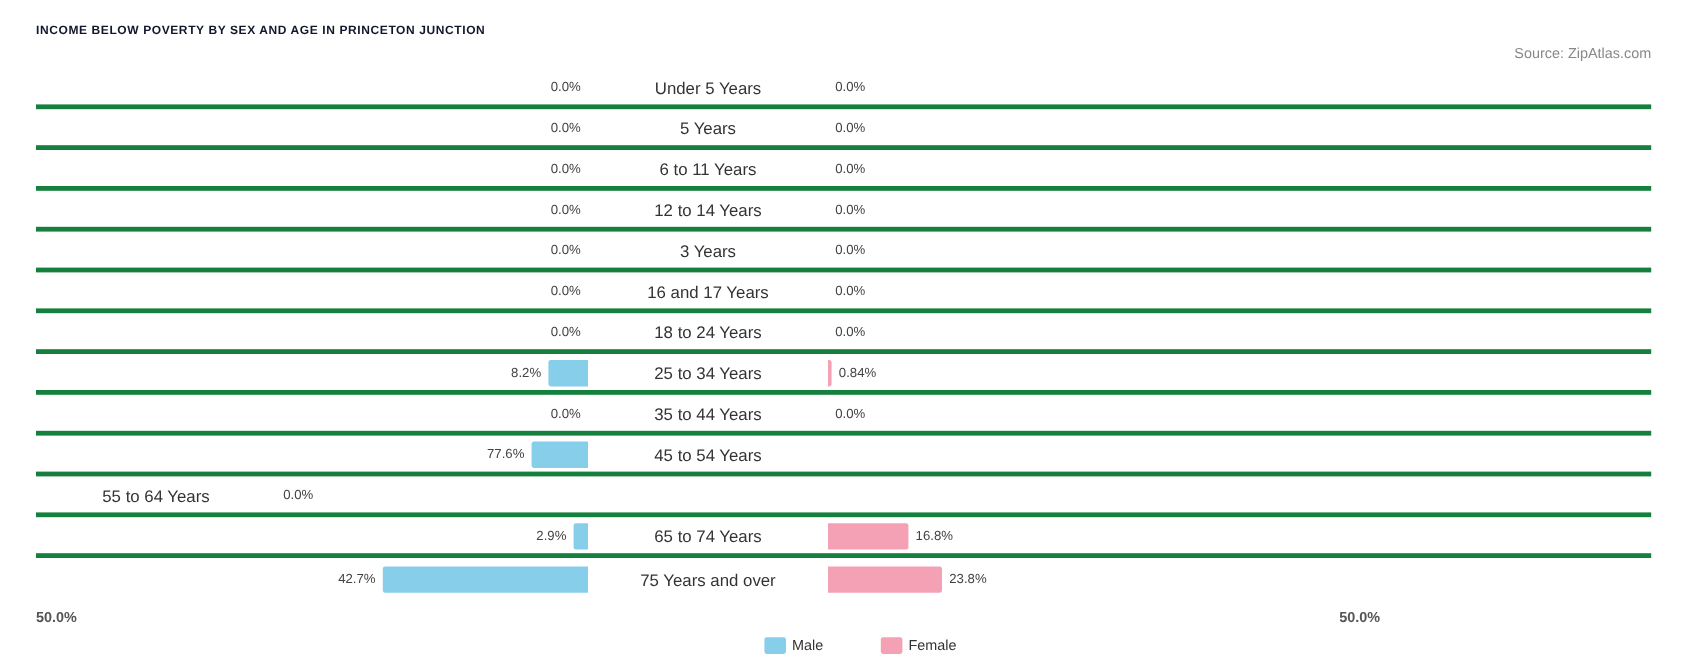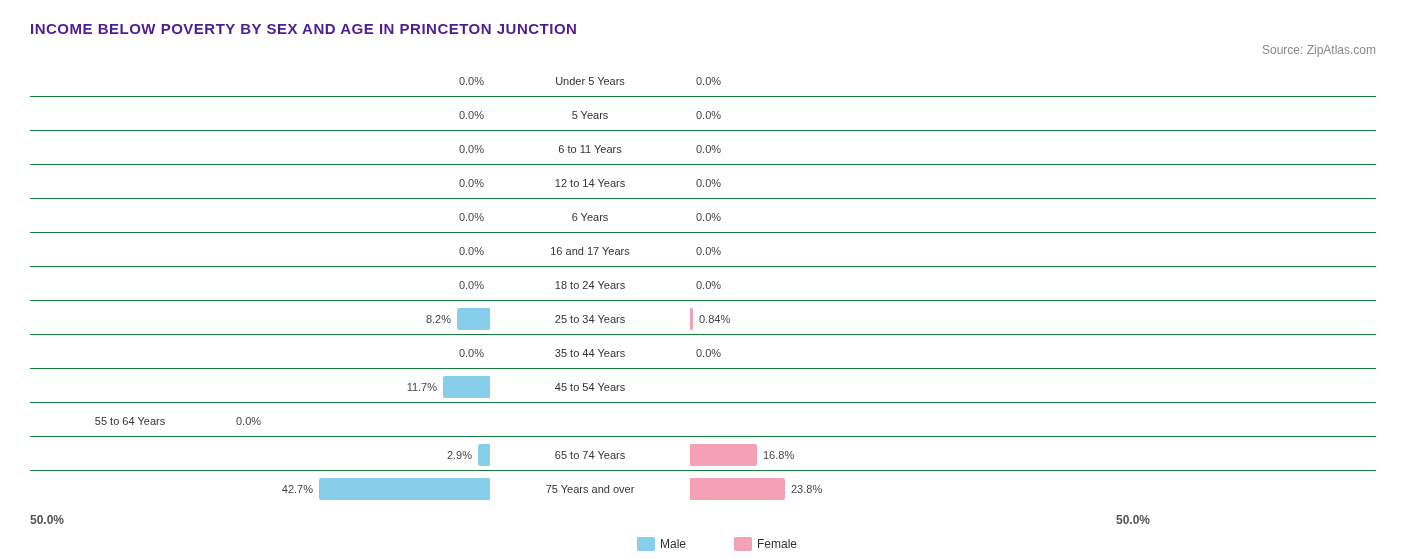--- a/index.html
+++ b/index.html
@@ -4,61 +4,61 @@
   <style>
     * { box-sizing: border-box; margin: 0; padding: 0; }
     body {
       font-family: Arial, sans-serif;
       background: #fff;
       width: 1406px;
       min-height: 559px;
       padding: 20px 30px 20px 30px;
     }
     .chart-title {
-      font-size: 15px;
+      font-size: 10px;
       font-weight: bold;
-      color: #4c1d95;
+      color: #0f172a;
       letter-spacing: 0.5px;
       margin-bottom: 6px;
       text-transform: uppercase;
     }
     .source {
       font-size: 12px;
       color: #888;
       text-align: right;
       margin-bottom: 8px;
     }
     .chart-area {
       width: 100%;
     }
     .bar-row {
       display: flex;
       align-items: center;
       height: 32px;
       margin-bottom: 2px;
-      border-bottom: 1px solid #15803d;
+      border-bottom: 4px solid #15803d;
     }
     .bar-row:last-child { border-bottom: none; }
 
     .left-section {
       width: 460px;
       display: flex;
       align-items: center;
       justify-content: flex-end;
     }
     .right-section {
       width: 460px;
       display: flex;
       align-items: center;
       justify-content: flex-start;
     }
     .label-center {
       width: 200px;
       text-align: center;
-      font-size: 11px;
+      font-size: 14px;
       color: #333;
       z-index: 2;
       flex-shrink: 0;
     }
     .bar-male {
       background: #87ceeb;
       height: 22px;
       display: flex;
       align-items: center;
       justify-content: flex-start;
@@ -188,21 +188,21 @@
       <div class="right-section">
         <div class="bar-female" style="width:0px;"></div>
         <span class="val-right">0.0%</span>
       </div>
     </div>
       <div class="bar-row">
       <div class="left-section">
         <span class="val-left">0.0%</span>
         <div class="bar-male" style="width:0px;"></div>
       </div>
-      <div class="label-center">6 Years</div>
+      <div class="label-center">3 Years</div>
       <div class="right-section">
         <div class="bar-female" style="width:0px;"></div>
         <span class="val-right">0.0%</span>
       </div>
     </div>
       <div class="bar-row">
       <div class="left-section">
         <span class="val-left">0.0%</span>
         <div class="bar-male" style="width:0px;"></div>
       </div>
@@ -240,21 +240,21 @@
         <div class="bar-male" style="width:0px;"></div>
       </div>
       <div class="label-center">35 to 44 Years</div>
       <div class="right-section">
         <div class="bar-female" style="width:0px;"></div>
         <span class="val-right">0.0%</span>
       </div>
     </div>
       <div class="bar-row">
       <div class="left-section">
-        <span class="val-left">11.7%</span>
+        <span class="val-left">77.6%</span>
         <div class="bar-male" style="width:47px;"></div>
       </div>
       <div class="label-center">45 to 54 Years</div>
     </div>
       <div class="bar-row">
       <div class="label-center">55 to 64 Years</div>
       <div class="right-section">
         <div class="bar-female" style="width:0px;"></div>
         <span class="val-right">0.0%</span>
       </div>

